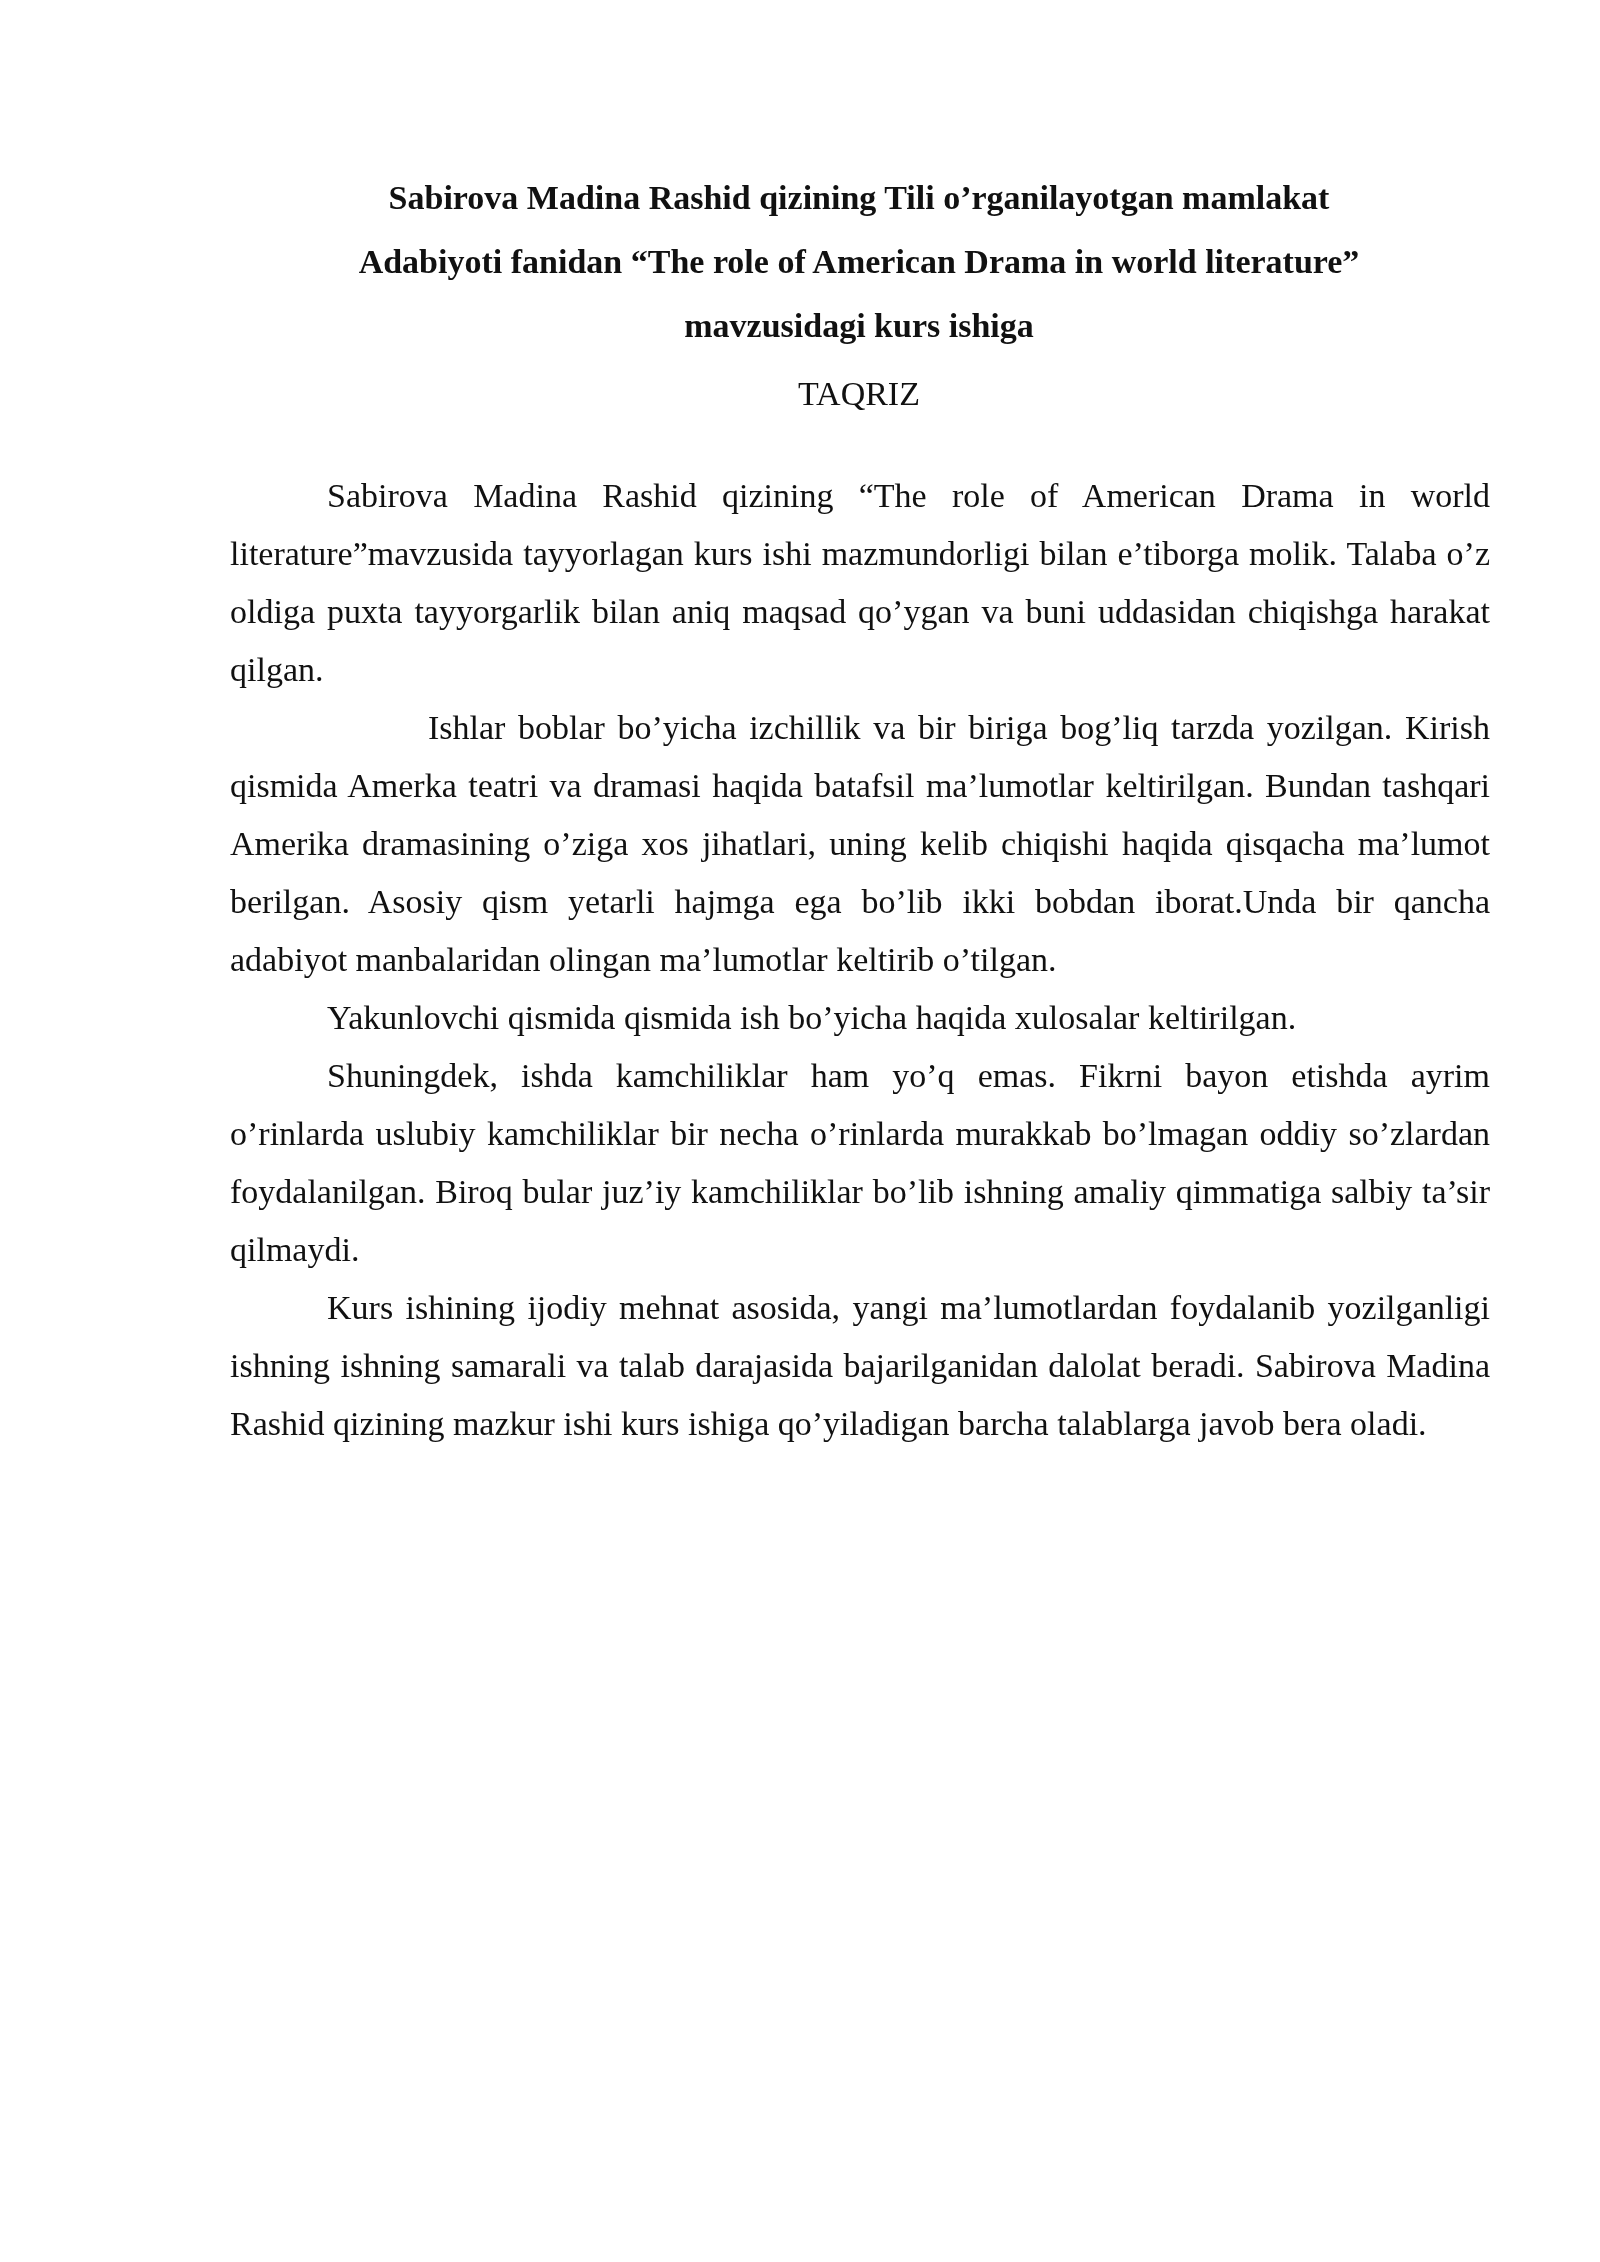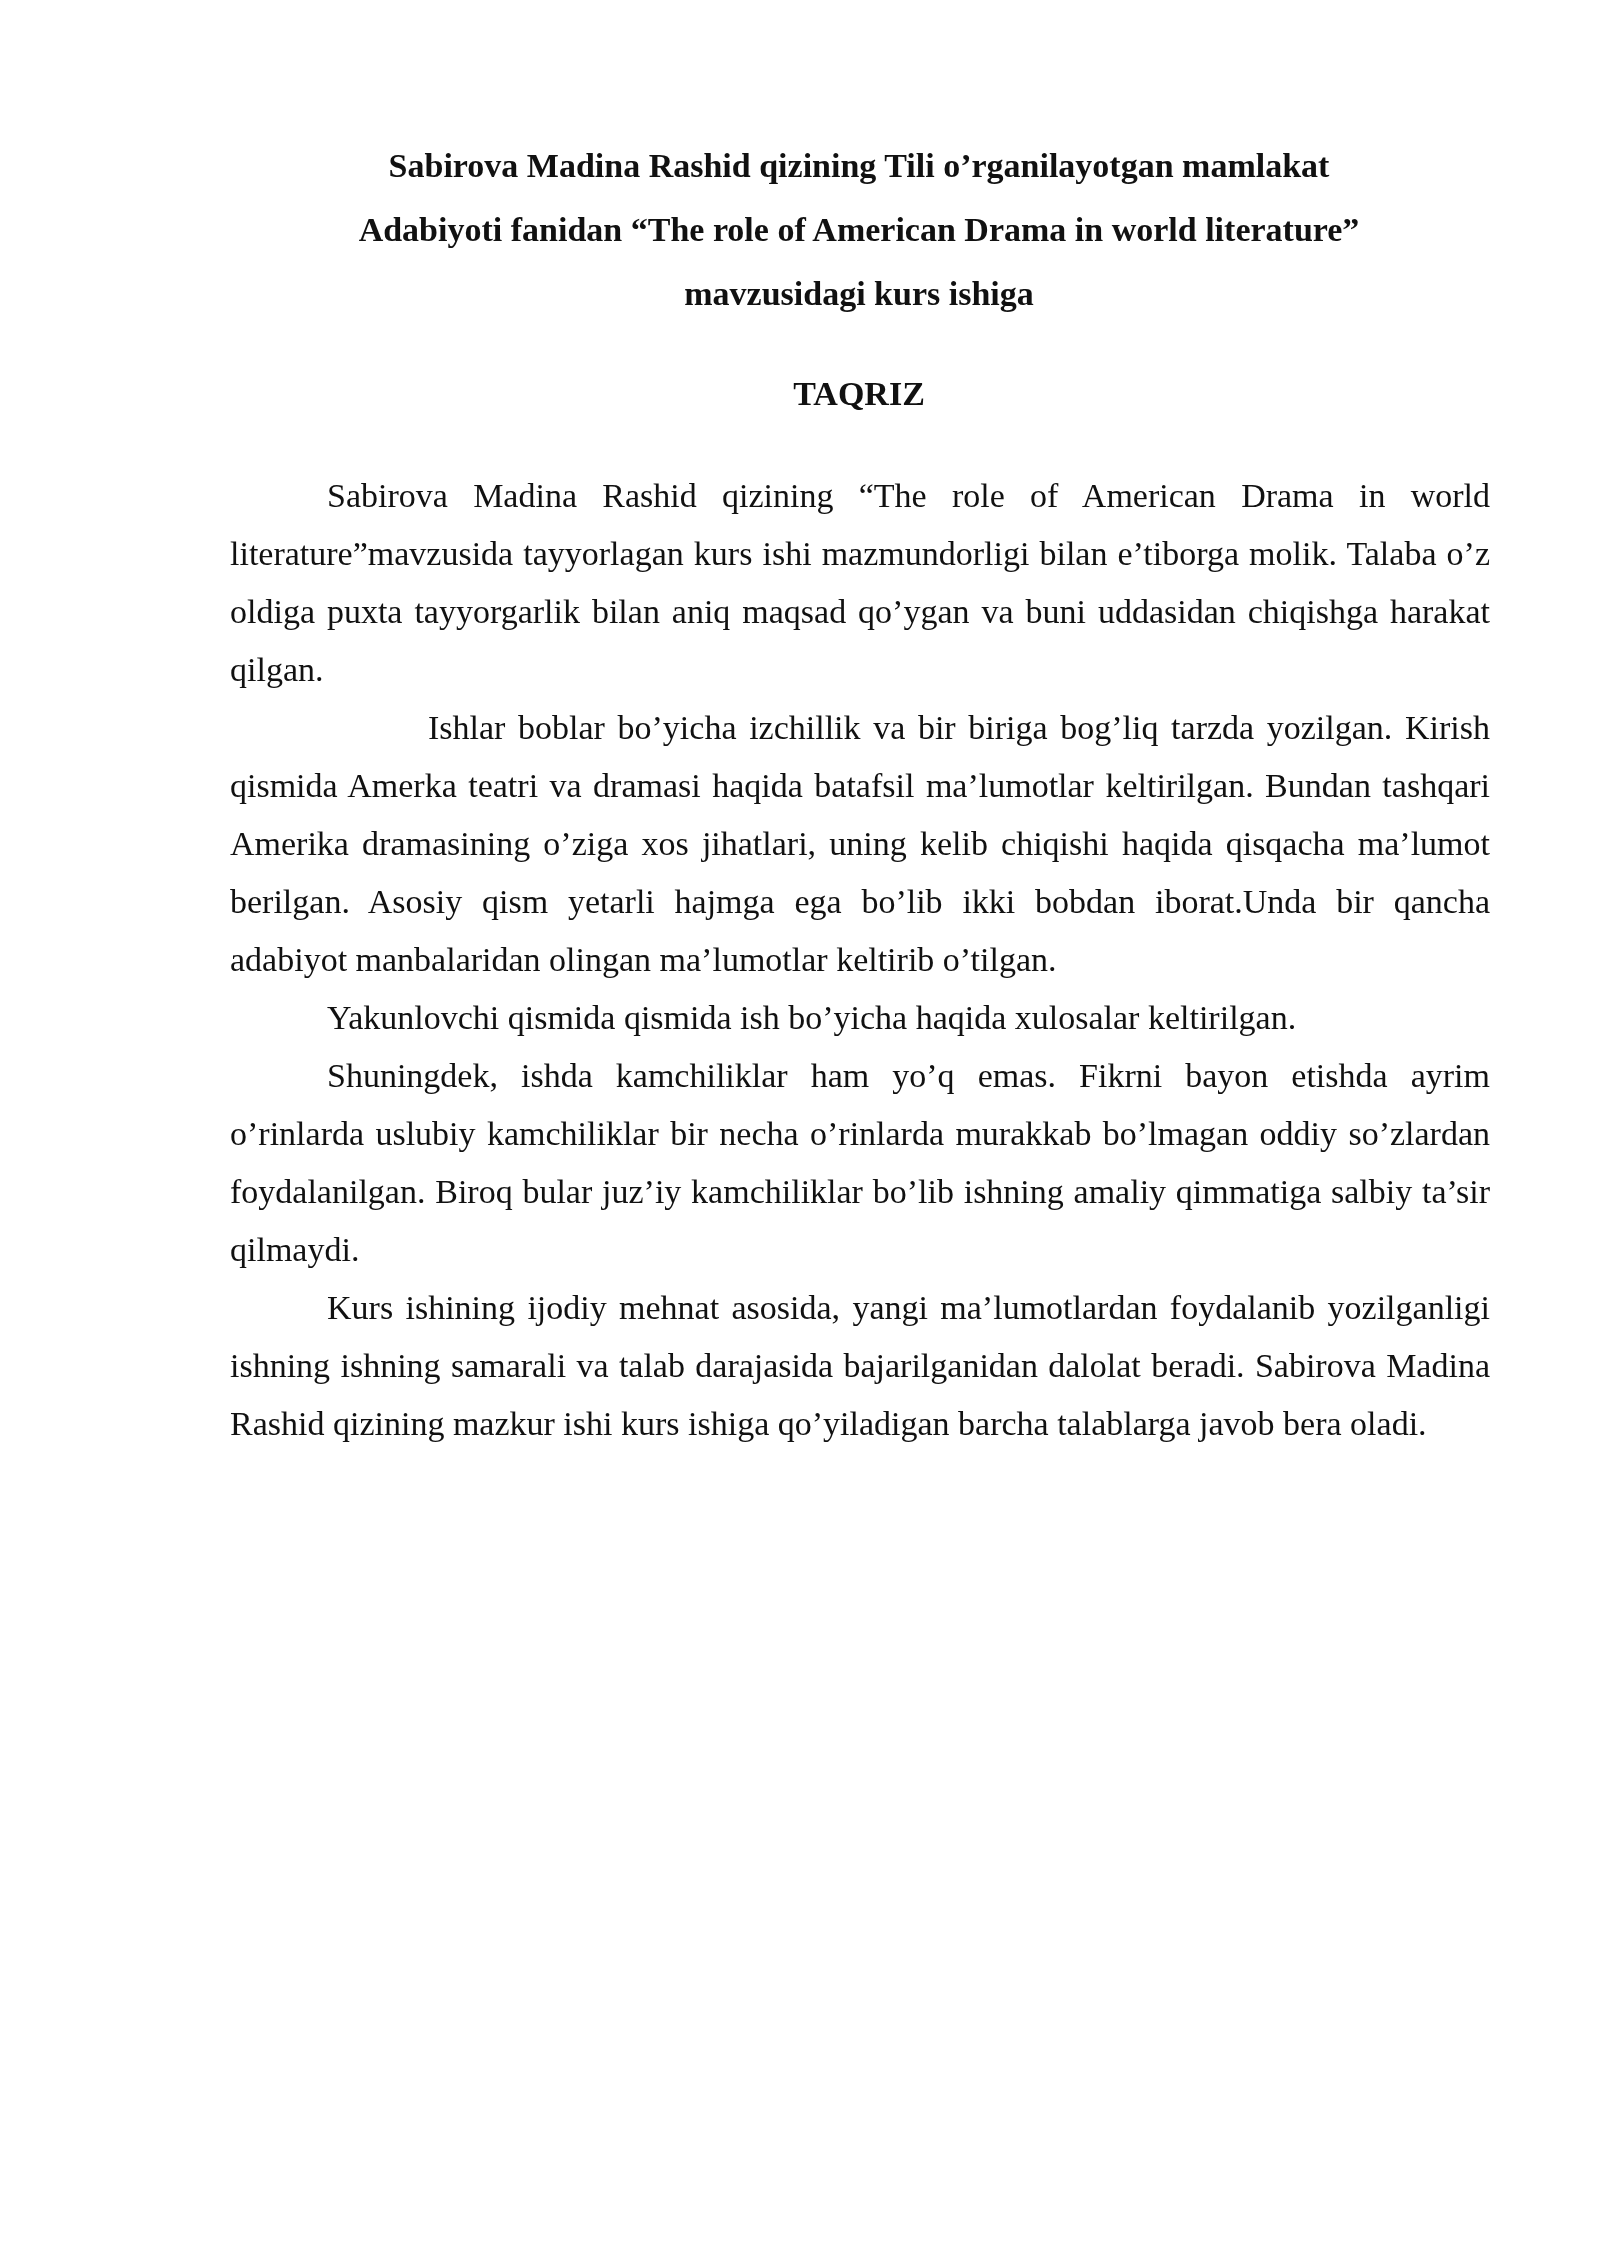--- a/index.html
+++ b/index.html
@@ -20,37 +20,37 @@
       left: 0;
       top: 0;
       width: 1600px;
       height: 2262px;
       background: #ffffff;
     }
     .title-block {
       position: absolute;
       left: 230px;
       width: 1258px;
-      top: 134px;
+      top: 166px;
       text-align: center;
       font-weight: bold;
       font-size: 34px;
       line-height: 64px;
     }
     .title-line {
       display: block;
       white-space: nowrap;
     }
     .heading {
       position: absolute;
       left: 230px;
       width: 1258px;
       top: 362px;
       text-align: center;
-      font-weight: bold;
+      font-weight: normal;
       font-size: 34px;
       line-height: 64px;
     }
     .body-text {
       position: absolute;
       left: 230px;
       width: 1260px;
       top: 467px;
       font-size: 34px;
       line-height: 58px;

